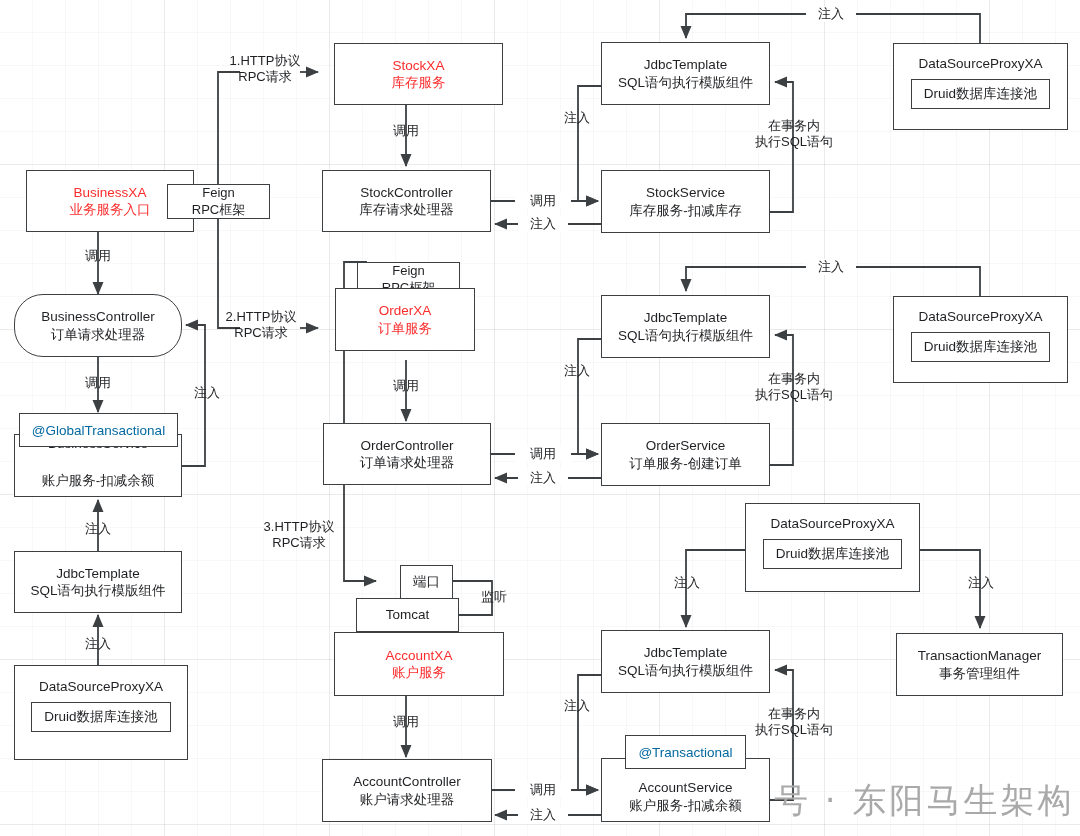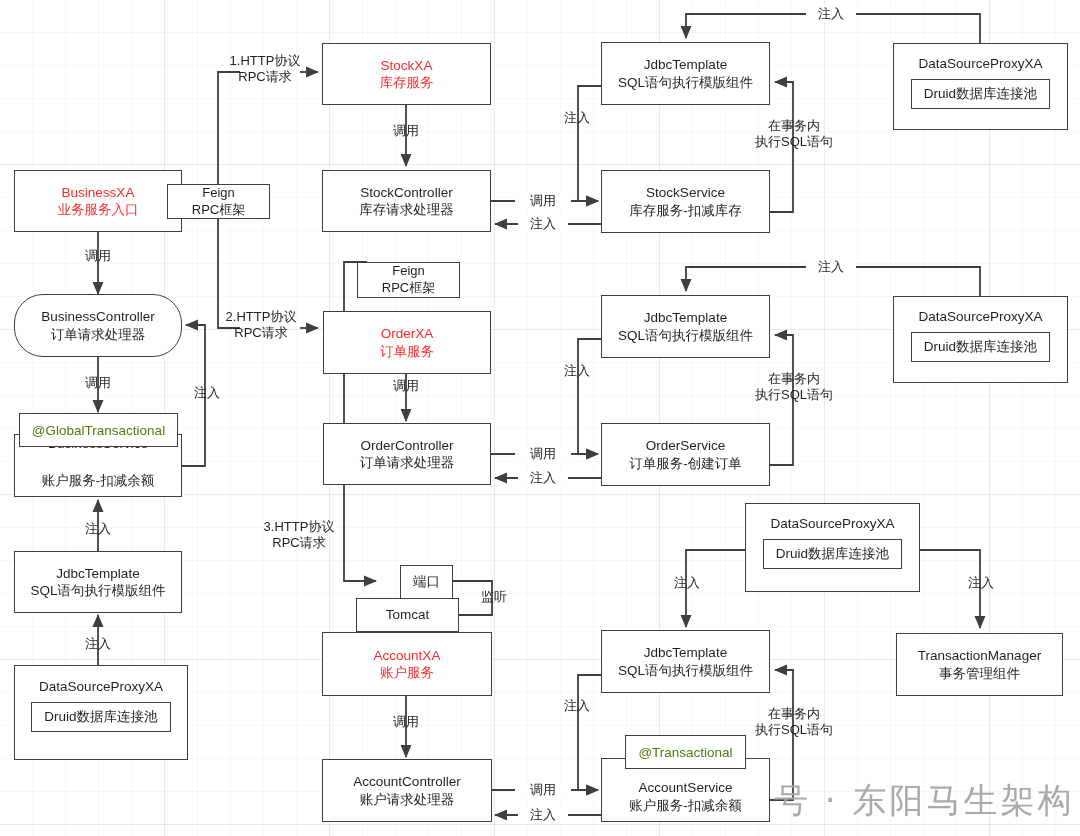--- a/index.html
+++ b/index.html
@@ -41,32 +41,32 @@
     flex-direction:column;
     align-items:center;
     justify-content:center;
     text-align:center;
     line-height:1.28;
     color:#1f2023;
     font-size:13.5px;
     z-index:3;
   }
   .node .l1,.node .l2{display:block;white-space:nowrap;}
-  .node.red{color:#fb2c2c;}
+  .node.red{color:#fb2c2c;margin-left:12px;}
   .node.red .l1,.node.red .l2{color:#fb2c2c;}
   .badge{
     position:absolute;
     box-sizing:border-box;
     border:1.6px solid #3c4043;
     background:#ffffff;
     display:flex;
     align-items:center;
     justify-content:center;
     font-size:13.5px;
-    color:#4d7c0f;
+    color:#0369a1;
     white-space:nowrap;
     z-index:4;
   }
   .inner-box{
     box-sizing:border-box;
     border:1.6px solid #3c4043;
     background:#ffffff;
     font-size:13.5px;
     color:#1f2023;
     padding:5px 12px;
@@ -231,21 +231,21 @@
   <div class="node" style="left:893px;top:43px;width:175px;height:87px;justify-content:flex-start;padding-top:11px;">
     <span class="l1">DataSourceProxyXA</span>
     <span class="inner-box">Druid数据库连接池</span>
   </div>
 
   <div class="node" style="left:357px;top:262px;width:103px;height:36px;font-size:13px;">
     <span class="l1">Feign</span>
     <span class="l2">RPC框架</span>
   </div>
 
-  <div class="node red" style="left:323px;top:311px;width:168px;height:63px;">
+  <div class="node red" style="left:323px;top:288px;width:140px;height:63px;">
     <span class="l1">OrderXA</span>
     <span class="l2">订单服务</span>
   </div>
 
   <div class="node" style="left:323px;top:423px;width:168px;height:62px;">
     <span class="l1">OrderController</span>
     <span class="l2">订单请求处理器</span>
   </div>
 
   <div class="node" style="left:601px;top:295px;width:169px;height:63px;">

